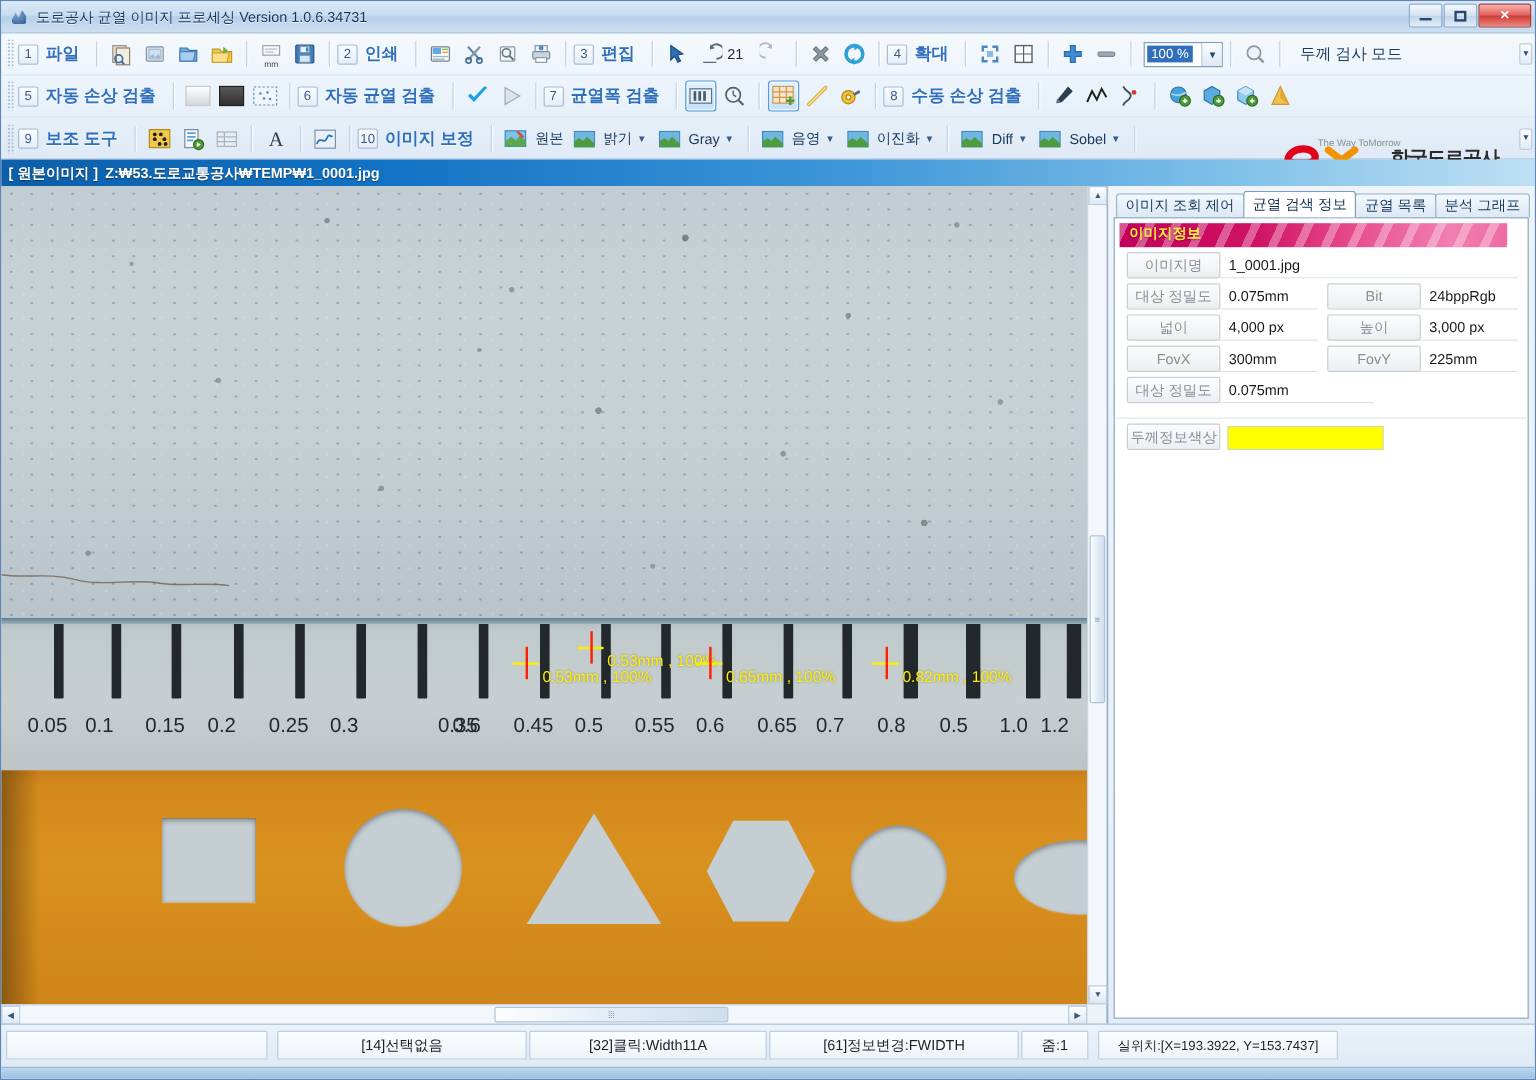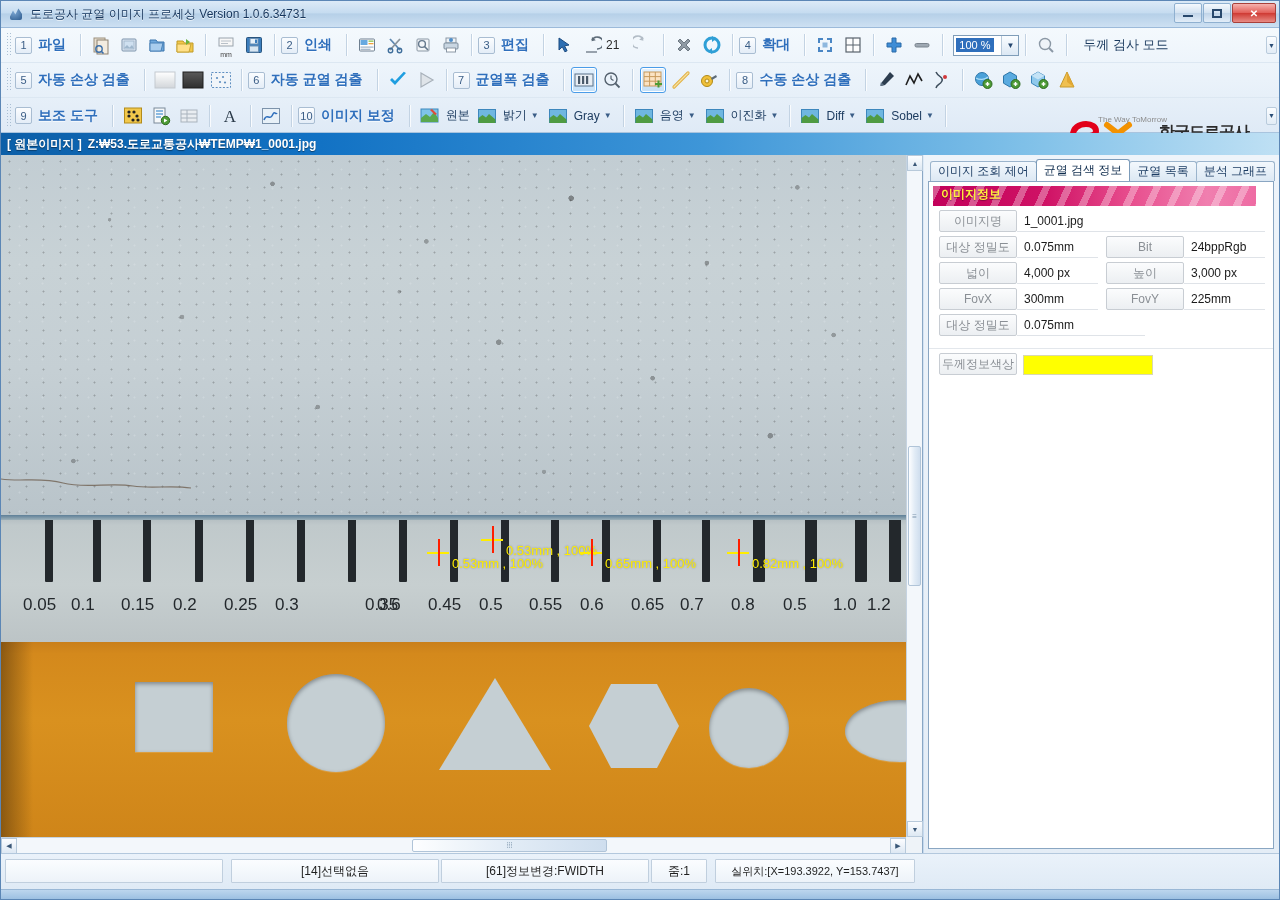--- a/index.html
+++ b/index.html
@@ -1026,20 +1026,21 @@
         <div style="width:110px;"></div>
       </div>
     </div>
   </div>
 
   <div id="statusbar">
     <div class="sb-row" id="sb-row">
         <div class="sb-cell" style="width: 218px; flex: 0 0 auto;"></div>
         <div class="sb-gap"></div>
         <div class="sb-cell" style="width: 208px; flex: 0 0 auto;">[14]선택없음</div>
+        <div class="sb-cell" style="width: 198px; flex: 0 0 auto;">[32]클릭:Width11A</div>
         <div class="sb-cell" style="width: 208px; flex: 0 0 auto;">[61]정보변경:FWIDTH</div>
         <div class="sb-cell" style="width: 56px; flex: 0 0 auto;">줌:1</div>
         <div class="sb-gap"></div>
         <div class="sb-cell small" style="width: 200px; flex: 0 0 auto;">실위치:[X=193.3922, Y=153.7437]</div>
       </div>
     <div class="footer-strip"></div>
   </div>
 
 </div>
 

